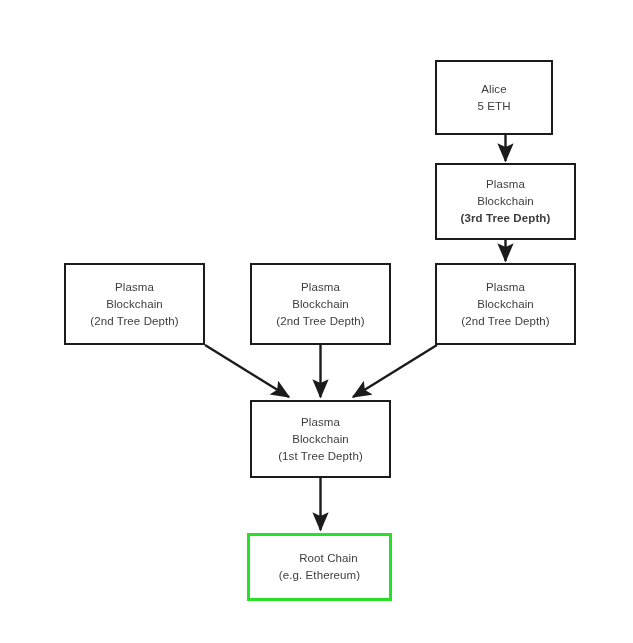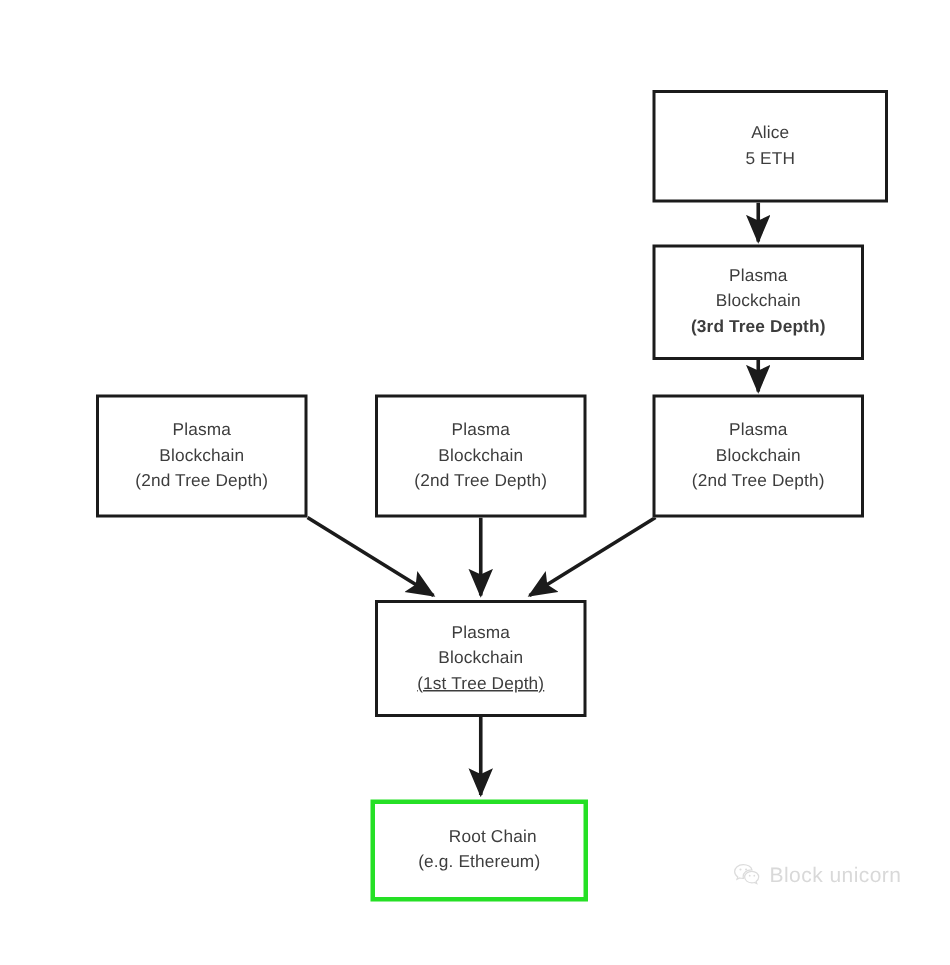--- a/index.html
+++ b/index.html
@@ -72,21 +72,21 @@
         <line x1="505.5" y1="135" x2="505.5" y2="161" marker-end="url(#arrowhead)" stroke="#1b1b1b"></line>
         <line x1="505.5" y1="240" x2="505.5" y2="261" marker-end="url(#arrowhead)" stroke="#1b1b1b"></line>
         <line x1="205" y1="345" x2="289" y2="397" marker-end="url(#arrowhead)" stroke="#1b1b1b"></line>
         <line x1="320.5" y1="345" x2="320.5" y2="397" marker-end="url(#arrowhead)" stroke="#1b1b1b"></line>
         <line x1="437" y1="345" x2="353" y2="397" marker-end="url(#arrowhead)" stroke="#1b1b1b"></line>
         <line x1="320.5" y1="478" x2="320.5" y2="530" marker-end="url(#arrowhead)" stroke="#1b1b1b"></line>
       </g>
   </svg>
 
   <div id="node-layer">
-      <div class="node" style="left: 435px; top: 60px; width: 157px; height: 75px; border-color: rgb(27, 27, 27);">
+      <div class="node" style="left: 435px; top: 60px; width: 118px; height: 75px; border-color: rgb(27, 27, 27);">
         <span class="line" style="color: rgb(61, 61, 61);">Alice</span>
         <span class="line" style="color: rgb(61, 61, 61);">5 ETH</span>
       </div>
       <div class="node" style="left: 435px; top: 163px; width: 141px; height: 77px; border-color: rgb(27, 27, 27);">
         <span class="line" style="color: rgb(61, 61, 61);">Plasma</span>
         <span class="line" style="color: rgb(61, 61, 61);">Blockchain</span>
         <span class="line" style="color: rgb(61, 61, 61); font-weight: bold;">(3rd Tree Depth)</span>
       </div>
       <div class="node" style="left: 64px; top: 263px; width: 141px; height: 82px; border-color: rgb(27, 27, 27);">
         <span class="line" style="color: rgb(61, 61, 61);">Plasma</span>
@@ -99,35 +99,22 @@
         <span class="line" style="color: rgb(61, 61, 61);">(2nd Tree Depth)</span>
       </div>
       <div class="node" style="left: 435px; top: 263px; width: 141px; height: 82px; border-color: rgb(27, 27, 27);">
         <span class="line" style="color: rgb(61, 61, 61);">Plasma</span>
         <span class="line" style="color: rgb(61, 61, 61);">Blockchain</span>
         <span class="line" style="color: rgb(61, 61, 61);">(2nd Tree Depth)</span>
       </div>
       <div class="node" style="left: 250px; top: 400px; width: 141px; height: 78px; border-color: rgb(27, 27, 27);">
         <span class="line" style="color: rgb(61, 61, 61);">Plasma</span>
         <span class="line" style="color: rgb(61, 61, 61);">Blockchain</span>
-        <span class="line" style="color: rgb(61, 61, 61); text-decoration: underline;">(1st Tree Depth)</span>
+        <span class="line" style="color: rgb(61, 61, 61);">(1st Tree Depth)</span>
       </div>
       <div class="node root" style="left: 247px; top: 533px; width: 145px; height: 68px; border-color: rgb(37, 224, 37);">
         <span class="line" style="color: rgb(61, 61, 61); margin-left: 18px;">Root Chain</span>
         <span class="line" style="color: rgb(61, 61, 61);">(e.g. Ethereum)</span>
       </div>
     </div>
 
-  <div id="watermark" style="left: 489px; top: 575px; color: rgb(217, 217, 217);">
-    <span>
-      <svg width="18" height="16" viewBox="0 0 24 20" xmlns="http://www.w3.org/2000/svg">
-        <path d="M8.6 1.2C4.3 1.2 1 4 1 7.4c0 1.9 1.1 3.6 2.8 4.8l-.7 2.1 2.4-1.2c.9.3 1.9.4 2.9.4h.5c-.2-.5-.3-1.1-.3-1.7 0-3.3 3.2-5.9 7.2-5.9h.6C15.8 3.2 12.6 1.2 8.6 1.2z" fill="none" stroke="#dcdcdc" stroke-width="1.1"></path>
-        <circle cx="6.2" cy="5.6" r="0.95" fill="#dcdcdc"></circle>
-        <circle cx="11.2" cy="5.6" r="0.95" fill="#dcdcdc"></circle>
-        <path d="M16.3 7.2c-3.6 0-6.4 2.3-6.4 5.1 0 2.8 2.8 5.1 6.4 5.1.8 0 1.6-.1 2.3-.3l2.1 1-.6-1.8c1.4-1 2.3-2.4 2.3-4 0-2.8-2.6-5.1-6.1-5.1z" fill="none" stroke="#dcdcdc" stroke-width="1.1"></path>
-        <circle cx="14.4" cy="11" r="0.8" fill="#dcdcdc"></circle>
-        <circle cx="18.5" cy="11" r="0.8" fill="#dcdcdc"></circle>
-      </svg>
-    </span>
-    <span>Block unicorn</span>
-  </div>
 
 </div>
 
 </body></html>

